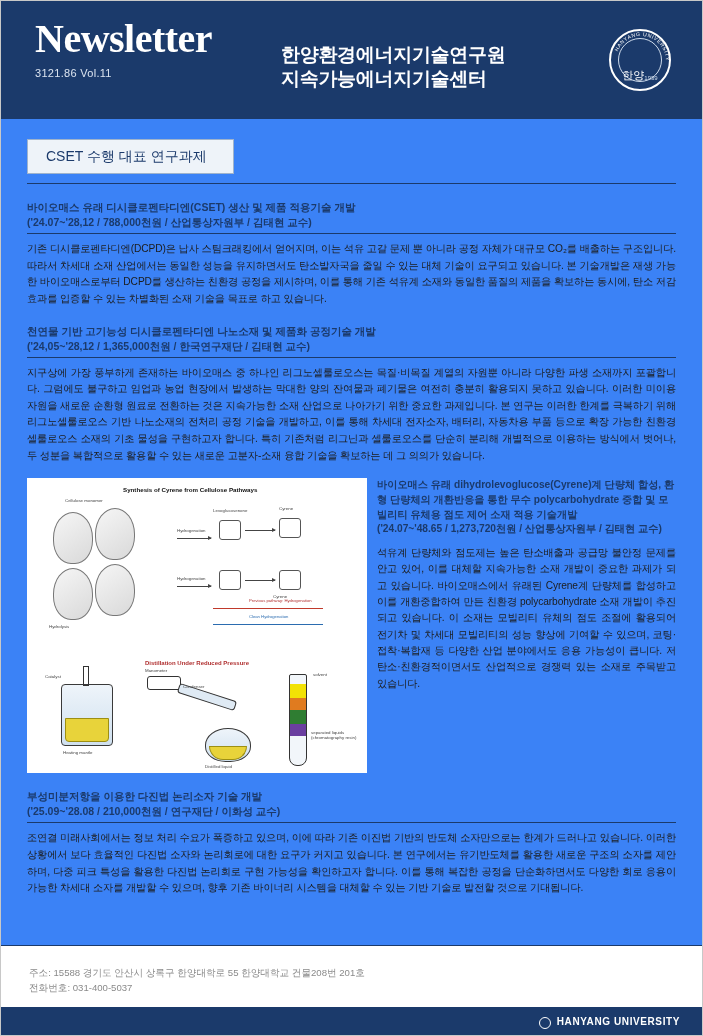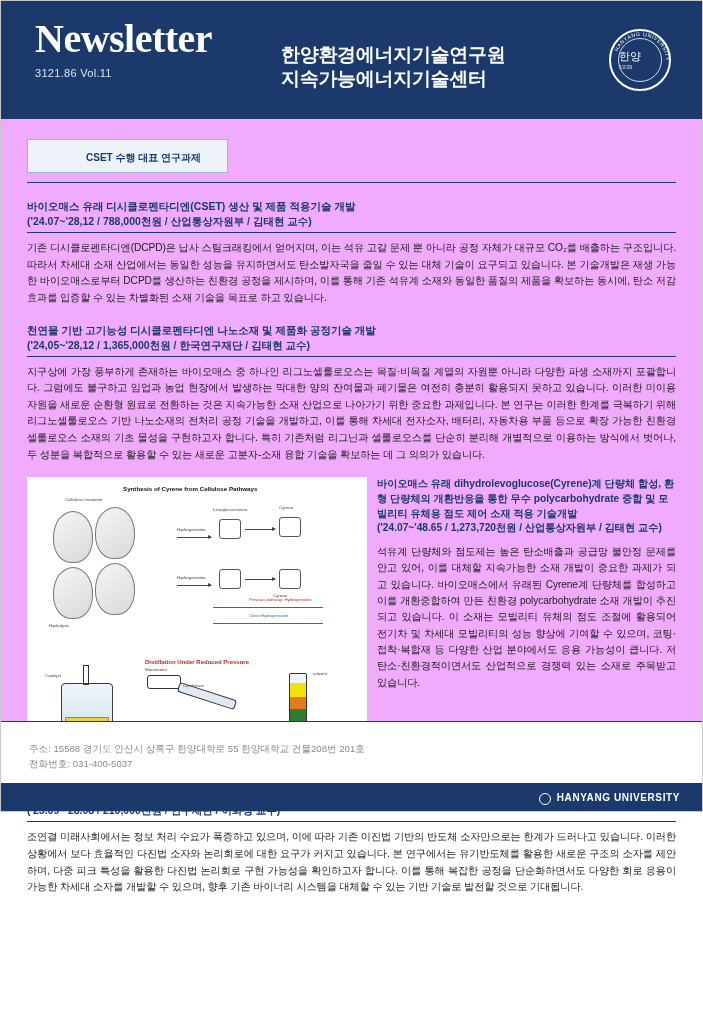--- a/index.html
+++ b/index.html
@@ -6,23 +6,23 @@
   html, body { margin:0; padding:0; }
   body {
     width:703px; height:1036px;
     background:#ffffff;
     font-family:"Liberation Sans", sans-serif;
     color:#1a1a1a;
     overflow:hidden;
   }
   .page {
     position:relative;
-    width:703px; height:812px;
+    width:703px; height:1036px;
     border:1px solid #c8c8c8;
-    background:#f0abfc;
+    background:#3b82f6;
   }
   
   .header {
     position:relative;
     height:118px;
     background:#1b3a6b;
     display:flex;
     align-items:stretch;
     padding:0 20px;
   }
@@ -66,41 +66,40 @@
   .seal {
     width:62px; height:62px;
     border-radius:50%;
     border:2px solid #ffffff;
     position:relative;
     display:flex; align-items:center; justify-content:center;
   }
   .seal-inner {
     width:44px;height:44px;border-radius:50%;
     border:1px solid #cfdcec;
-    display:flex;flex-direction:column;align-items:flex-start;justify-content:center;
+    display:flex;flex-direction:row;align-items:flex-end;justify-content:center;
   }
   .seal-char { color:#ffffff; font-size:11px; font-family:"Liberation Serif", serif; line-height:1.1;}
   .seal-year { color:#cfdcec; font-size:6px; margin-top:1px; }
   .seal-ring-text {
     position:absolute; top:-1px; left:-1px; width:62px; height:62px;
   }
   
   .content { padding:0 26px; position:relative; }
   .section-title-wrap {
     margin-top:20px;
     border:1px solid #9fb3cc;
     background:#eef3f9;
     display:inline-block;
     padding:7px 26px 7px 18px;
   }
   .section-title {
     color:#1b3a6b;
-    font-size:10px;
-    font-weight:bold;
-    margin-left:40px;
+    font-size:14px;
+    font-weight:normal;
   }
   .hr-line {
     height:1px; background:#1b3a6b; margin-top:9px;
   }
   .project { margin-top:16px; }
   .proj-title {
     color:#1b3a6b;
     font-size:10.5px;
     font-weight:bold;
     line-height:1.45;

